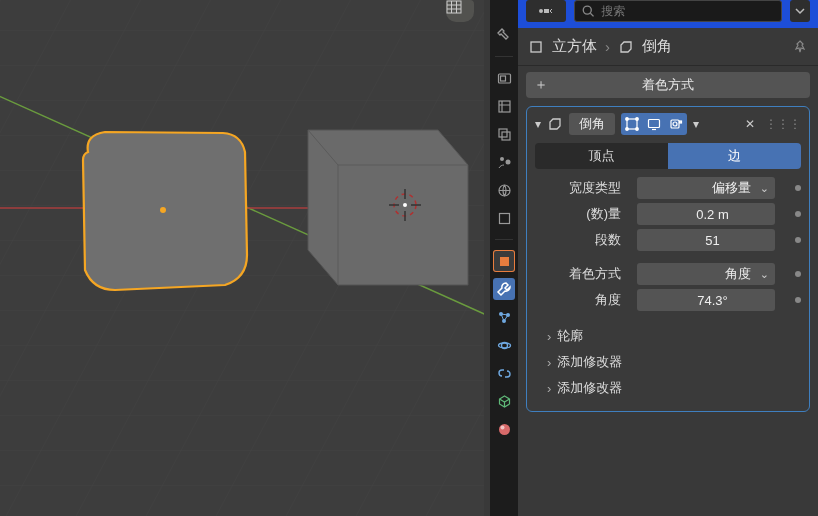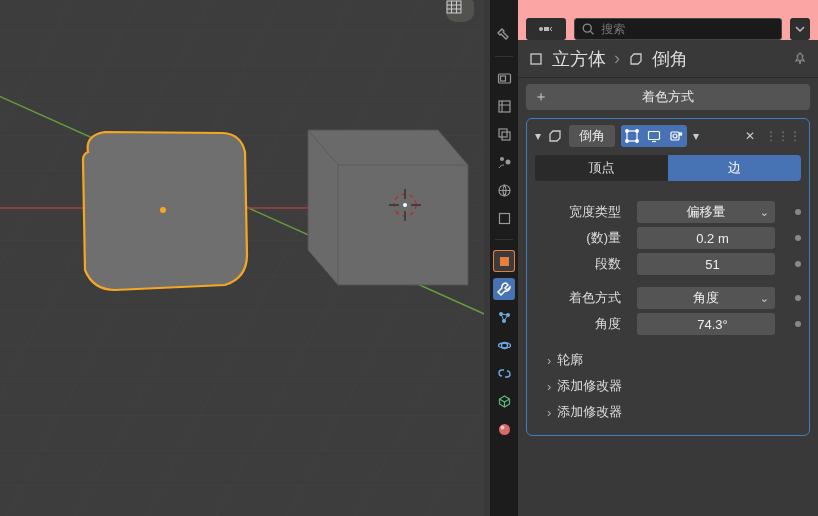--- a/index.html
+++ b/index.html
@@ -53,23 +53,23 @@
   .rail-btn.orange.active-box { background:#3b3b3b; box-shadow:0 0 0 1px #e87d3e inset; }
   .rail-divider { width: 18px; height: 1px; background: #333; margin: 4px 0; }
   .panel {
     position: absolute;
     left: 518px; top: 0;
     right: 0; height: 516px;
     background: #393939;
     display:flex; flex-direction:column;
   }
   .panel-top {
-    height: 40px;
-    background: #fca5a5;
-    display:flex; align-items:flex-end;
+    height: 28px;
+    background: #1d4ed8;
+    display:flex; align-items:flex-start;
     padding: 0 8px;
     gap: 8px;
   }
   .dropdown-sm {
     width: 40px; height: 22px;
     background: #2e2e2e;
     border-radius: 3px;
     display:flex; align-items:center; justify-content:center;
     color:#bbb;
   }
@@ -95,21 +95,21 @@
     color:#bbb;
   }
   .breadcrumb {
     height: 38px;
     display:flex; align-items:center;
     padding: 0 10px;
     gap: 8px;
     background:#393939;
     border-bottom:1px solid #2a2a2a;
     color:#ddd;
-    font-size:18px;
+    font-size:15px;
   }
   .breadcrumb .sep { color:#888; }
   .breadcrumb .pin { margin-left:auto; color:#888; }
   .panel-body { flex:1; padding: 6px 8px 8px 8px; overflow:auto; }
   .add-modifier {
     height: 26px;
     background:#545454;
     border-radius:4px;
     display:flex; align-items:center; justify-content:center;
     color:#e8e8e8; font-size:13px;
@@ -145,21 +145,21 @@
     color:#ddd; font-size:12px;
     cursor:pointer;
   }
   .tg-btn:first-child { border-radius:3px 0 0 3px; }
   .tg-btn:last-child { border-radius:0 3px 3px 0; }
   .tg-btn.on { background:#4772b3; }
   .card-header .spread { flex:1; }
   .card-header .close { color:#ccc; cursor:pointer; }
   .card-header .grip { color:#888; margin-left:4px; }
   .seg {
-    display:flex; margin-bottom:20px;
+    display:flex; margin-bottom:8px;
     border-radius:4px; overflow:hidden;
   }
   .seg div {
     flex:1; text-align:center;
     padding:4px 0;
     background:#2a2a2a;
     color:#ddd; font-size:13px;
     cursor:pointer;
   }
   .seg div.active { background:#4772b3; color:#fff; }
@@ -179,21 +179,21 @@
   .field {
     flex:1; height:22px;
     background:#545454;
     border-radius:3px;
     display:flex; align-items:center; justify-content:center;
     color:#eee; font-size:13px;
     position:relative;
     cursor:pointer;
   }
   .field.numeric { background:#545454;padding-left:13px; }
-  .field.select { justify-content:center; padding:0 16px; }
+  .field.select { justify-content:flex-end; padding:0 24px; }
   .field .caret {
     position:absolute; right:6px; color:#ccc; font-size:11px;
   }
   .spacer { height:8px; }
   .sub {
     display:flex; align-items:center;
     gap:6px; color:#ddd;
     padding:4px 0 4px 12px;
     font-size:13px;
     cursor:pointer;

